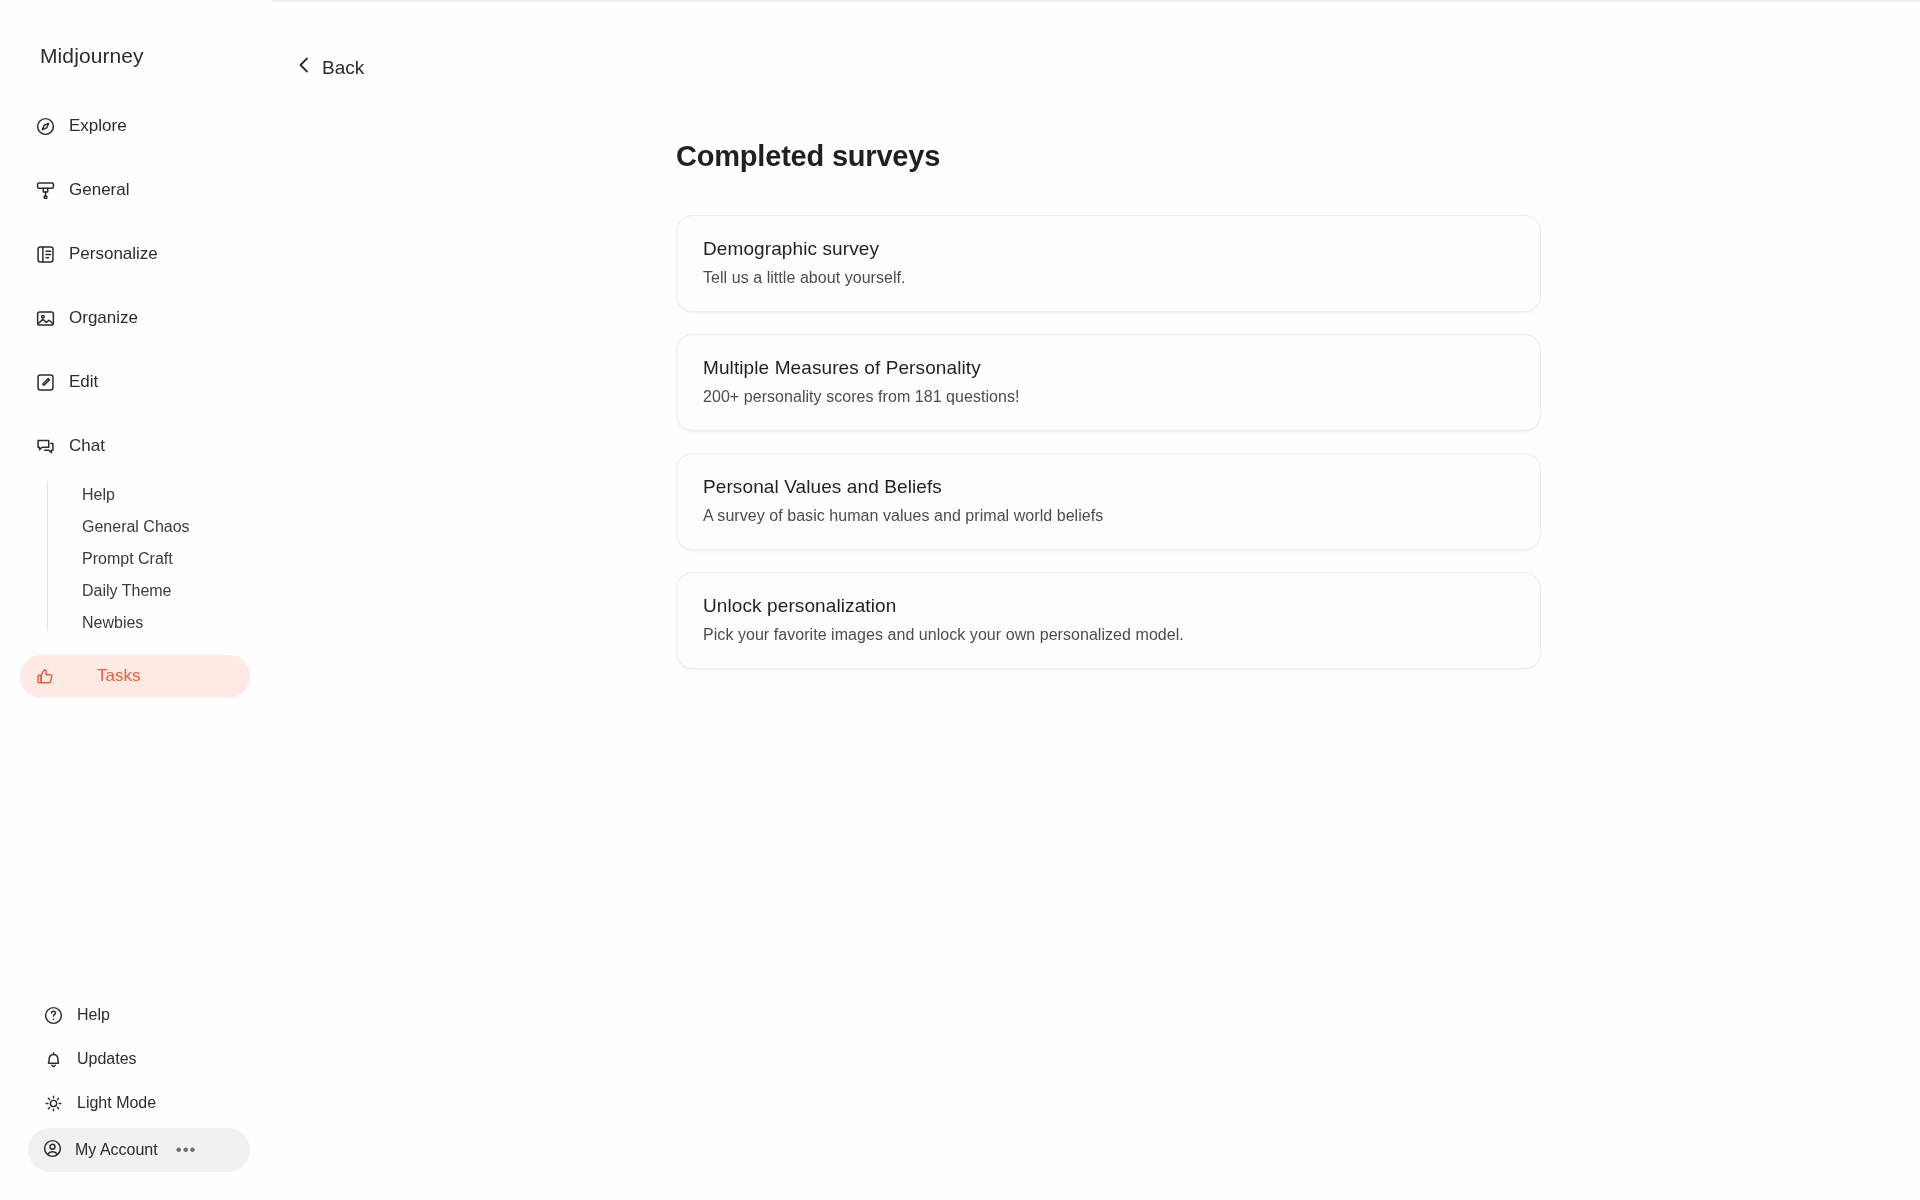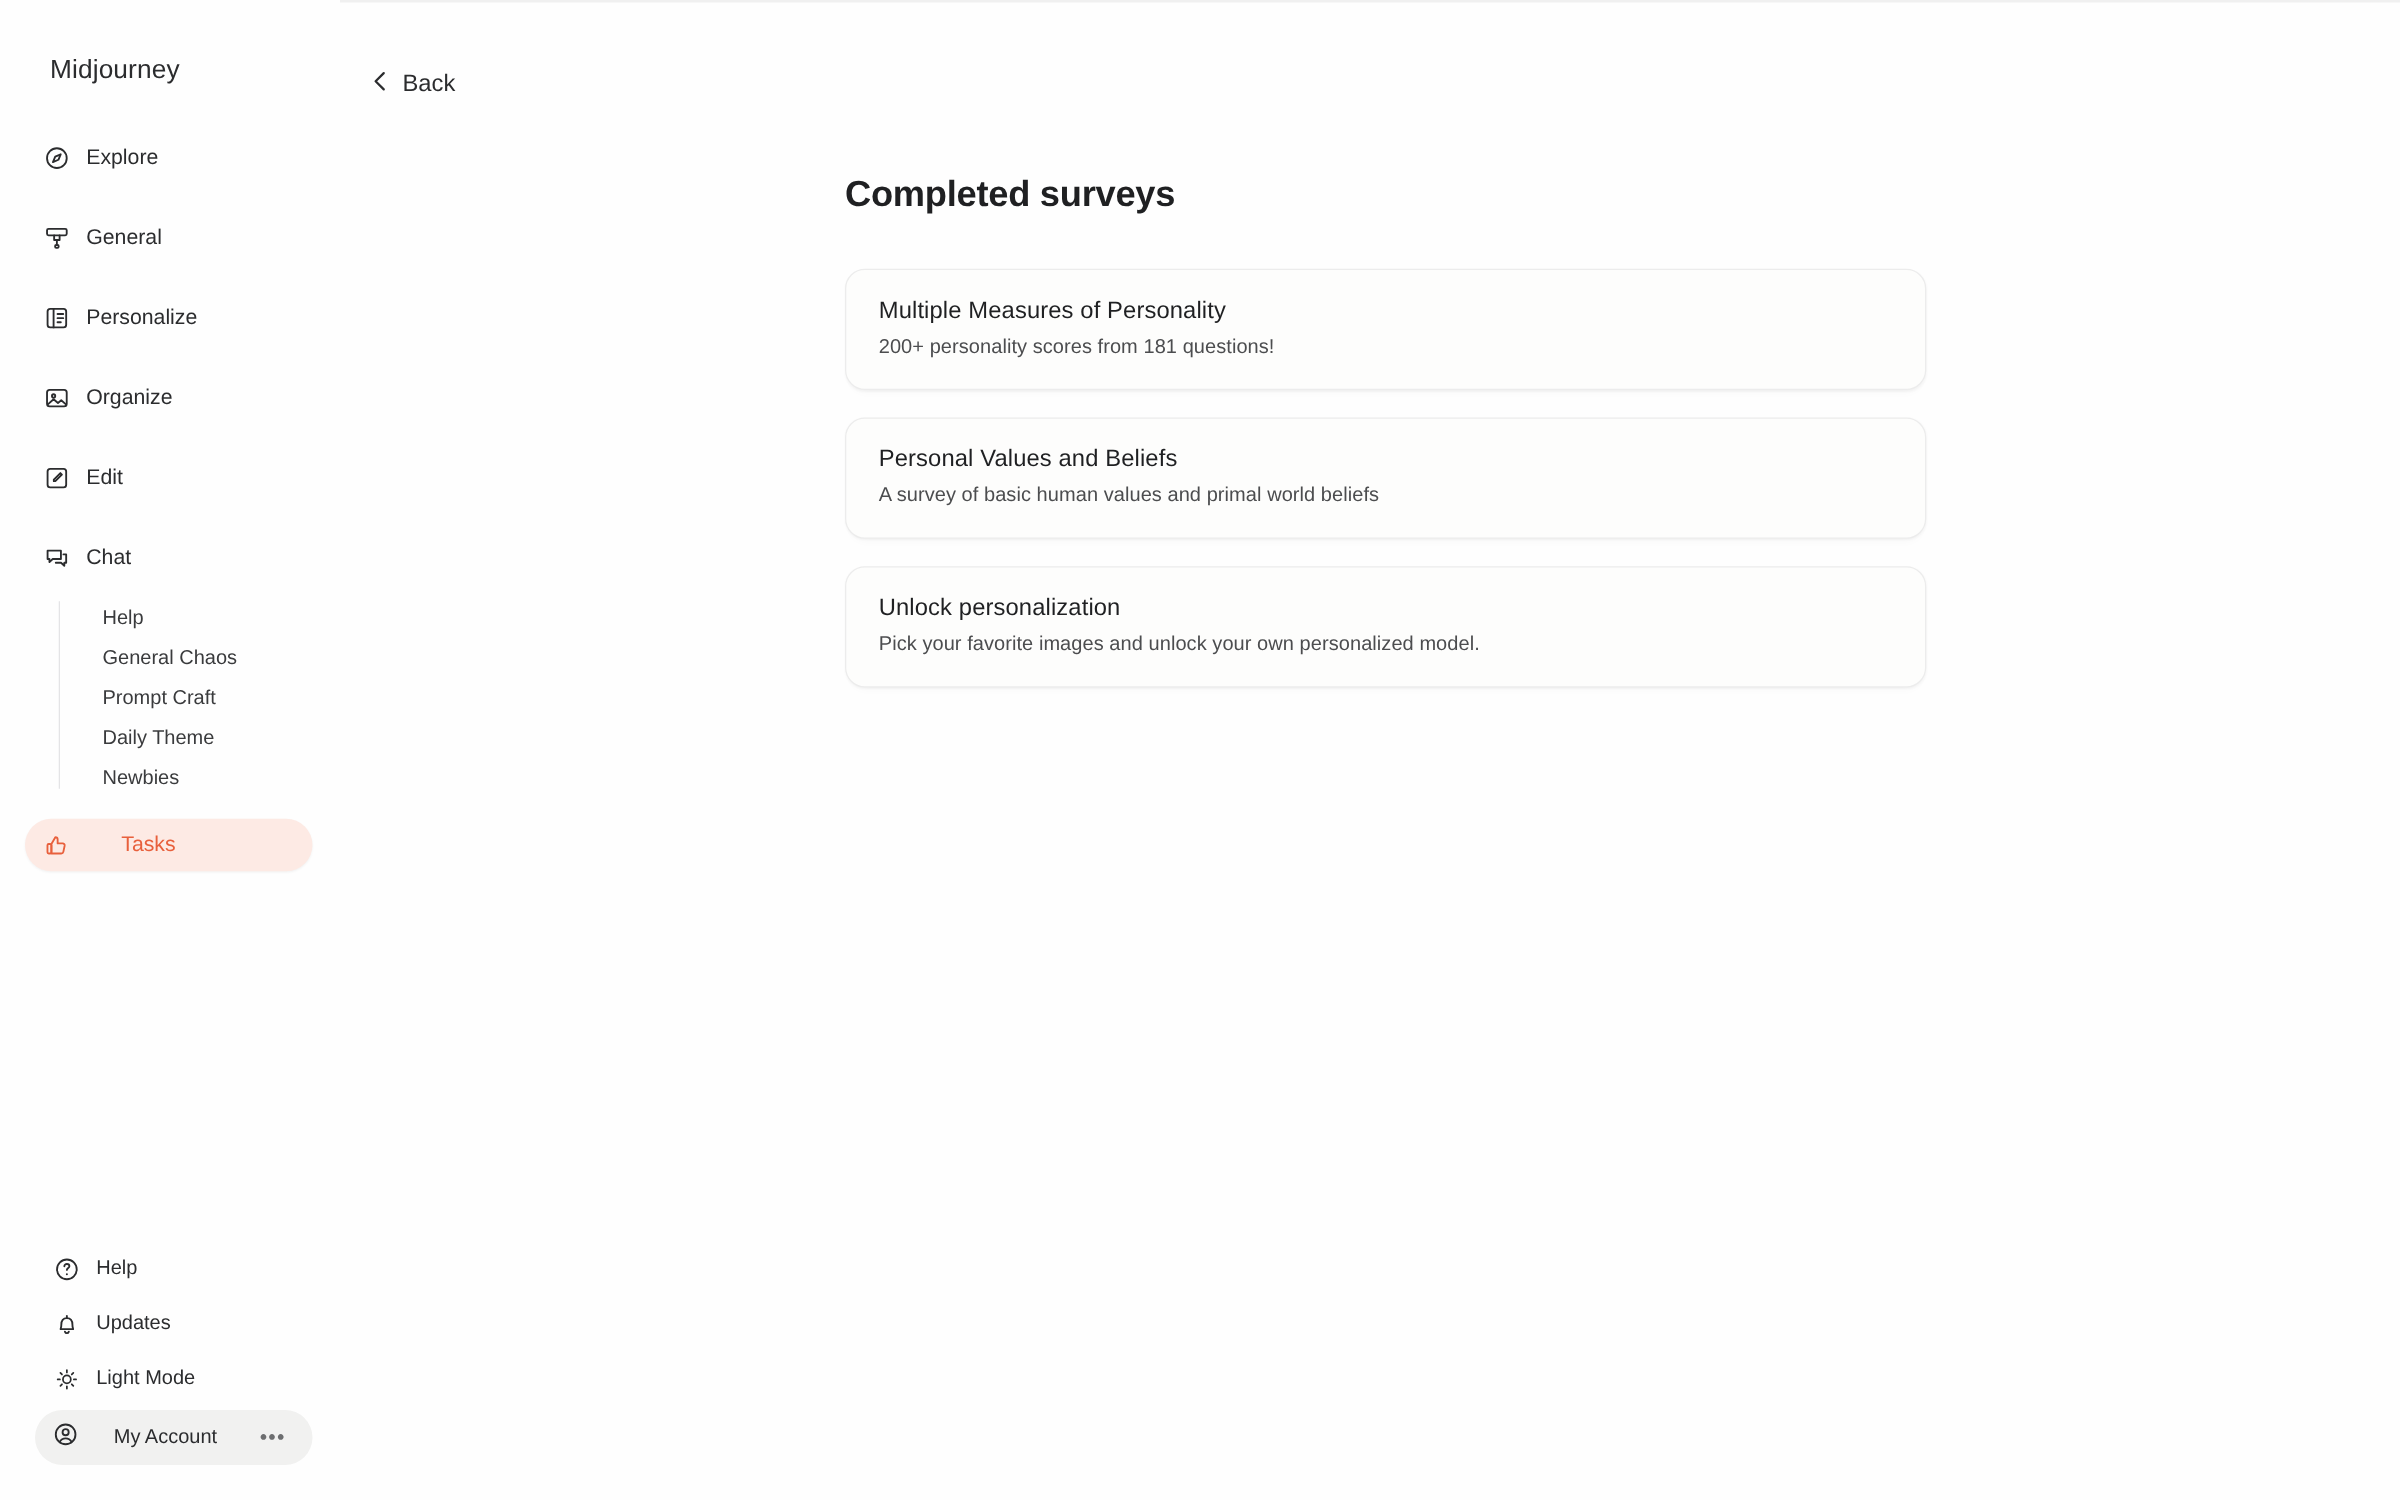--- a/index.html
+++ b/index.html
@@ -111,21 +111,21 @@
     margin-bottom: 6px;
   }
   .foot-item .ico {
     width: 22px; height: 22px;
     display: inline-flex; align-items: center; justify-content: center;
     flex: 0 0 22px;
   }
   .account {
     display: flex;
     align-items: center;
-    gap: 28px;
+    gap: 12px;
     height: 44px;
     padding: 0 14px;
     border-radius: 24px;
     background: #f1f1f0;
     font-size: 16px;
     color: #2b2c2e;
     cursor: pointer;
     margin-top: 2px;
     width: 222px;
   }
@@ -346,20 +346,24 @@
           <path d="M11 3.5L4.5 10l6.5 6.5"></path>
         </svg>
       </span>
       <span>Back</span>
     </div>
 
     <h1 class="page-title">Completed surveys</h1>
 
     <div class="cards">
       <div class="card">
+        <div class="card-title">Demographic survey</div>
+        <div class="card-sub">Tell us a little about yourself.</div>
+      </div>
+      <div class="card">
         <div class="card-title">Multiple Measures of Personality</div>
         <div class="card-sub">200+ personality scores from 181 questions!</div>
       </div>
       <div class="card">
         <div class="card-title">Personal Values and Beliefs</div>
         <div class="card-sub">A survey of basic human values and primal world beliefs</div>
       </div>
       <div class="card">
         <div class="card-title">Unlock personalization</div>
         <div class="card-sub">Pick your favorite images and unlock your own personalized model.</div>

